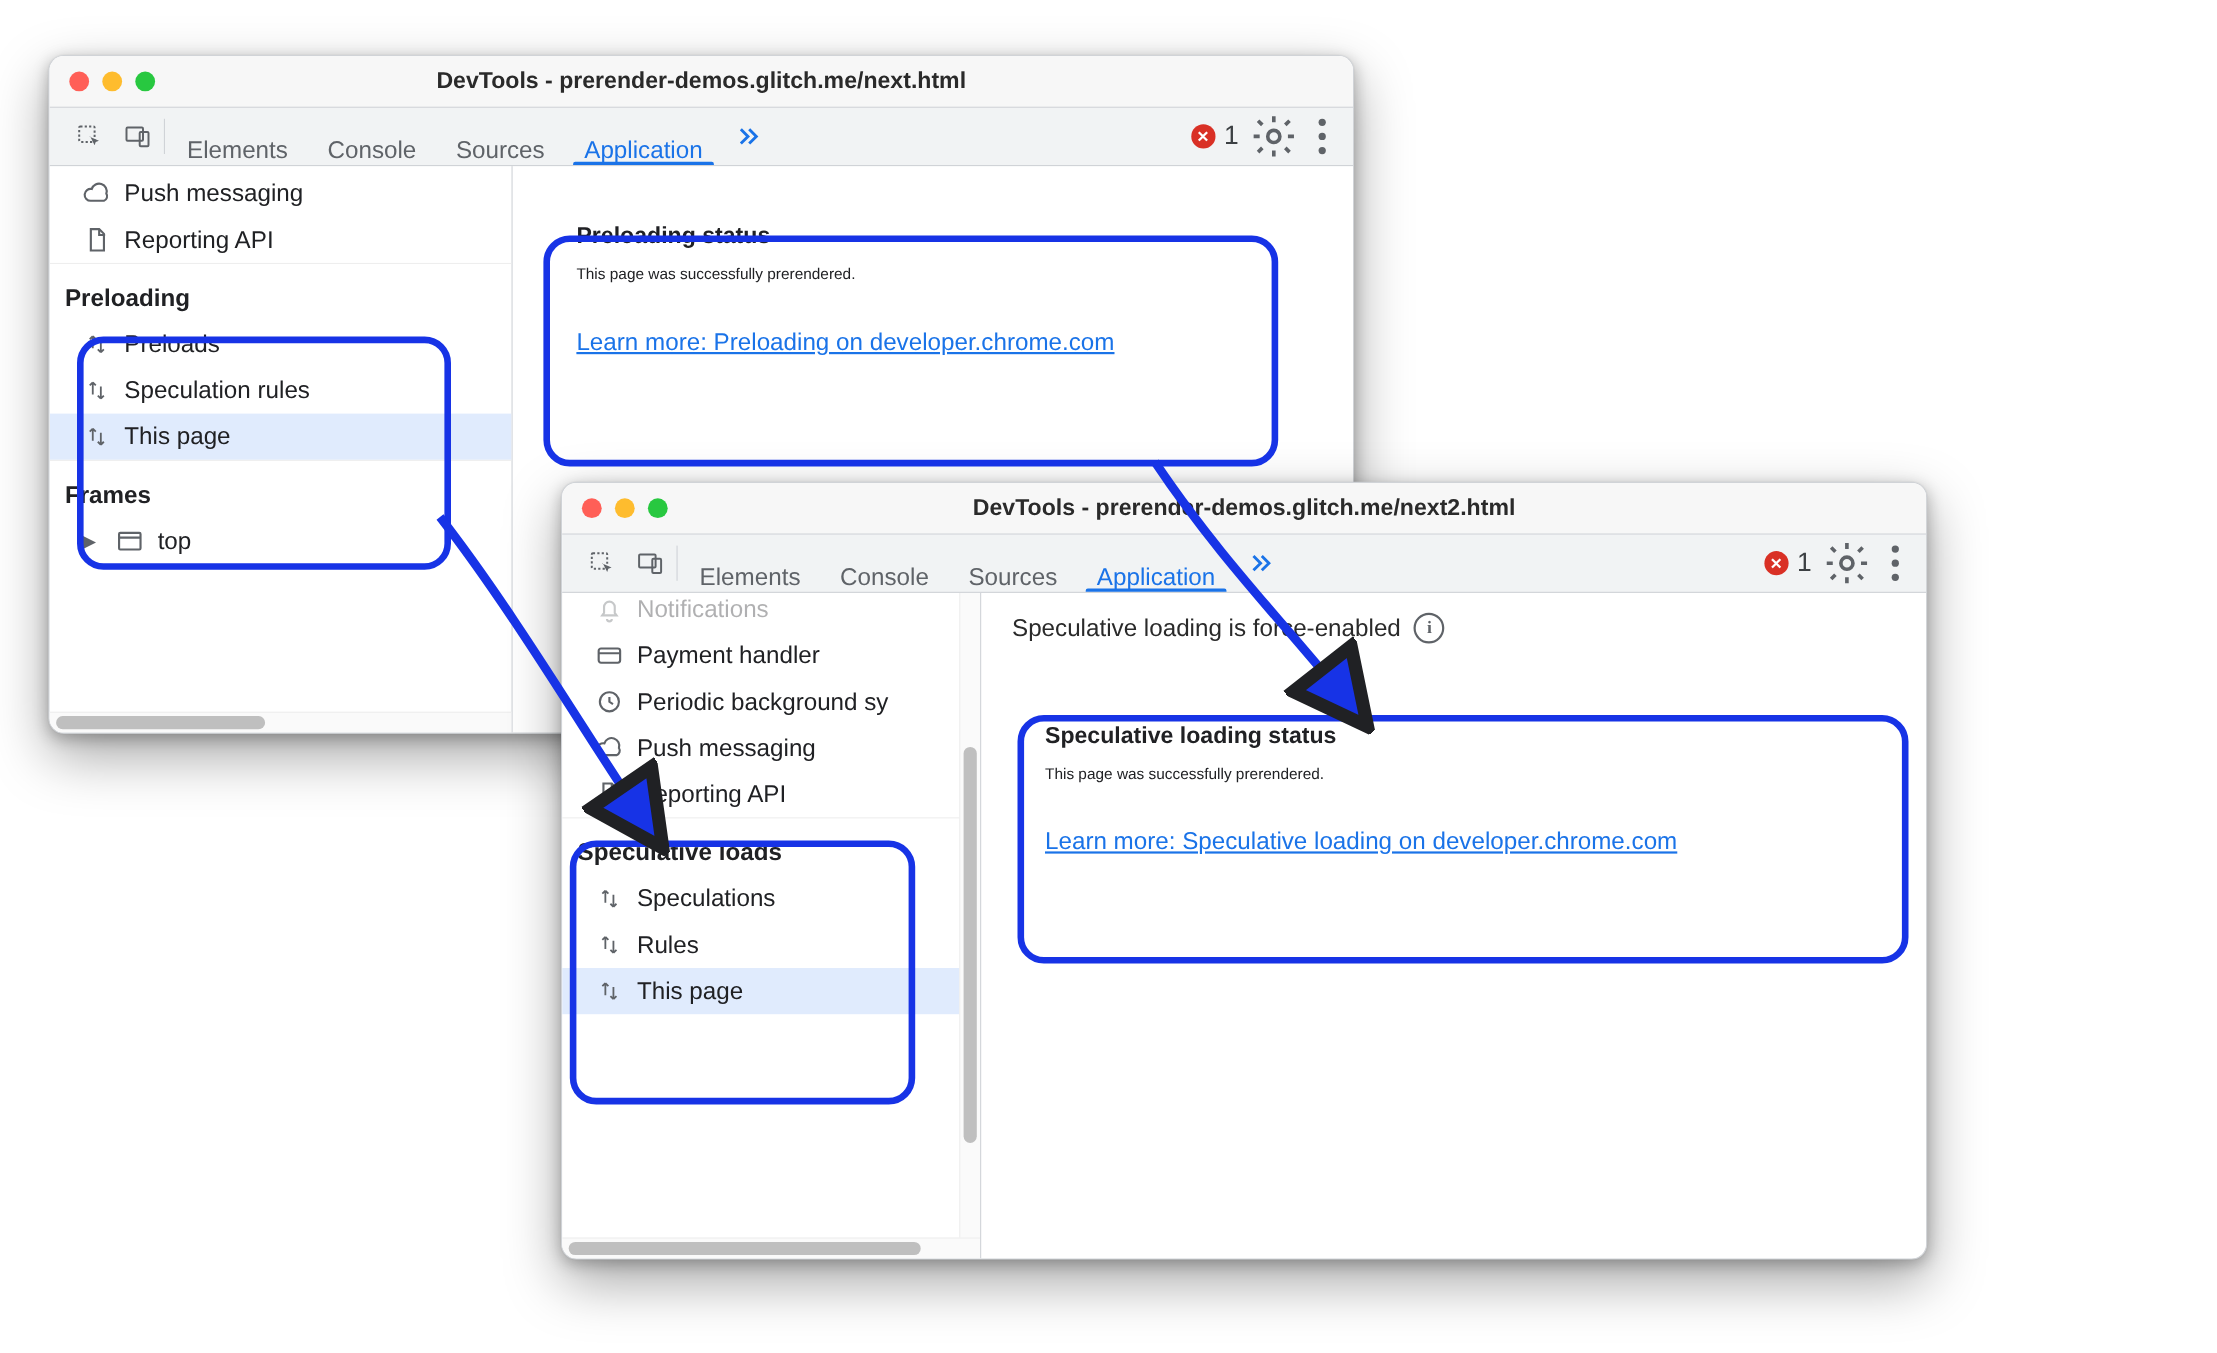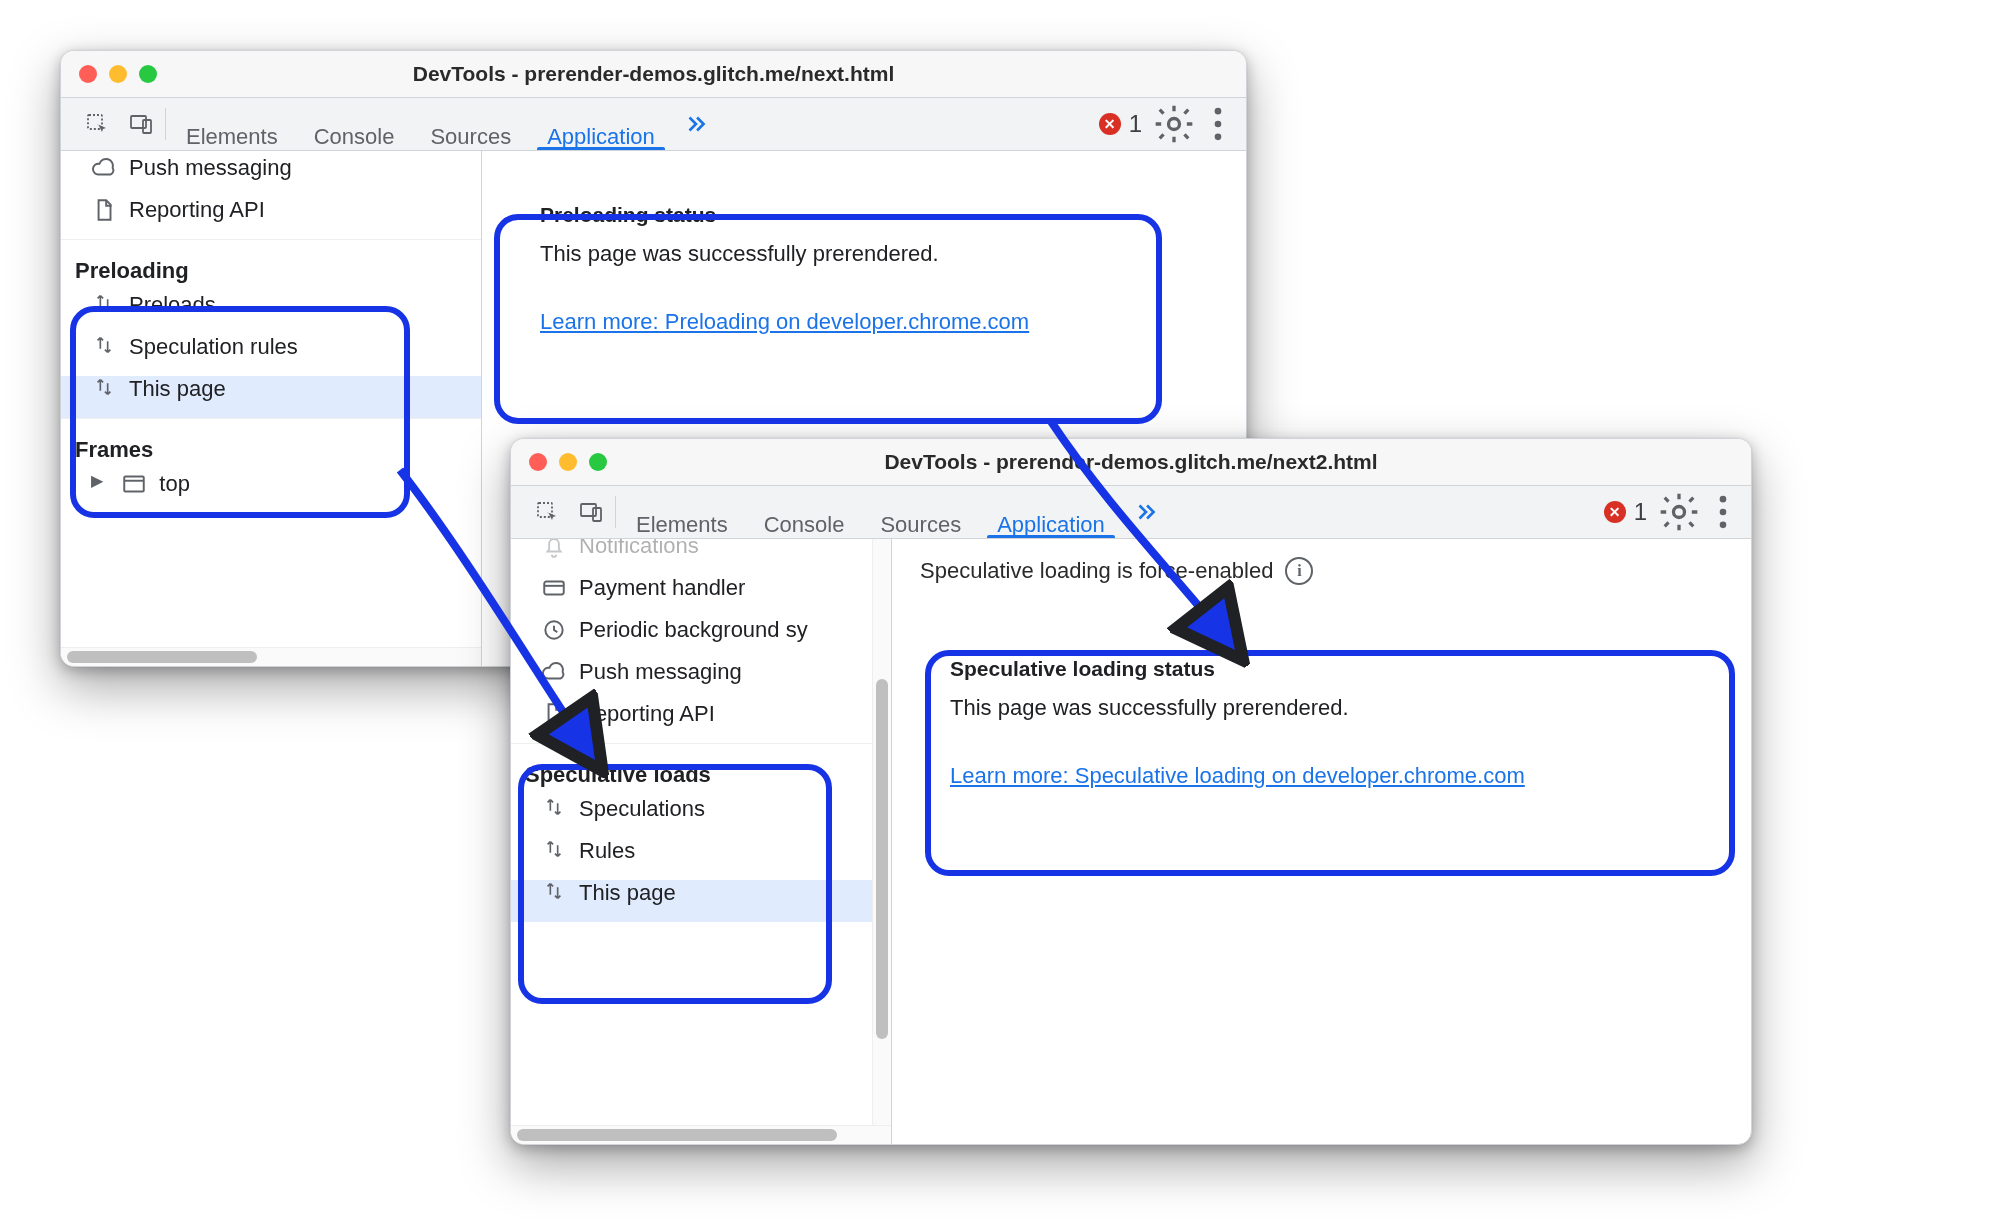--- a/index.html
+++ b/index.html
@@ -79,59 +79,59 @@
   .gear,.kebab{display:flex;align-items:center;justify-content:center;width:44px;color:#5f6368}
   
   .body{position:absolute;top:100px;bottom:0;left:0;right:0;display:flex}
   .side{
     width:320px;border-right:1px solid var(--border);overflow:hidden;
     position:relative;
   }
   .side2{width:300px}
   .side .list{padding:4px 0 6px 0}
   .s-item{
-    display:flex;align-items:flex-start;gap:12px;height:42px;padding:0 14px 0 30px;font-size:22px;color:#202124;
+    display:flex;align-items:center;gap:12px;height:42px;padding:0 14px 0 30px;font-size:22px;color:#202124;
   }
   .s-item .ic{width:26px;display:flex;justify-content:center;color:#5f6368}
   .s-item.sel{background:var(--sel)}
   .s-head{
     font-weight:600;font-size:22px;padding:18px 14px 8px 14px;border-top:1px solid #eee;
   }
   .tri{font-size:16px;color:#5f6368;margin-right:6px}
   
   .hbar{position:absolute;left:0;right:0;bottom:0;height:18px;background:#fafafa;border-top:1px solid #eee;display:flex;align-items:center}
   .hbar .thumb{height:12px;width:190px;background:#bfbfbf;border-radius:6px;margin-left:6px}
   .vbar{position:absolute;right:0;top:0;bottom:18px;width:18px;background:#fafafa;border-left:1px solid #eee;display:flex;justify-content:center}
   .vbar .thumb{width:12px;height:160px;background:#bfbfbf;border-radius:6px;margin-top:6px}
   
   .main{flex:1;position:relative;padding:0}
   .status-box{
     padding:24px 28px 28px 28px;
   }
   .status-box h3{margin:0 0 14px 0;font-size:21px;font-weight:700}
-  .status-box p{margin:0 0 40px 0;font-size:22px}
+  .status-box p{margin:0 0 40px 0;font-size:14px}
   .status-box a{color:var(--link);text-decoration:underline;font-size:22px}
   .info-line{display:flex;align-items:center;gap:12px;padding:18px 28px;font-size:22px;color:#2a2a2a}
   .info-ic{width:24px;height:24px;border:2px solid #5f6368;border-radius:50%;display:flex;align-items:center;justify-content:center;font-size:16px;color:#5f6368;font-weight:700;font-family:serif}
   
   .hbox{
     position:absolute;border:6px solid var(--highlight);border-radius:24px;pointer-events:none;
   }
   
   #arrows{position:absolute;left:0;top:0;width:2015px;height:1230px;pointer-events:none}
   
   svg{stroke:currentColor;fill:none;stroke-width:1.8}
   .fillicon{fill:currentColor;stroke:none}
   .swap-ic svg{width:22px;height:22px}
   .chev svg{width:26px;height:26px;stroke-width:2.4}
 </style>
 </head>
 <body>
 
-<div class="win" style="left:60px;top:50px;width:1185px;height:615px">
+<div class="win" style="left:44px;top:50px;width:1185px;height:615px">
   <div class="titlebar">
     <div class="traffic">
       <div class="dot red"></div>
       <div class="dot yellow"></div>
       <div class="dot green"></div>
     </div>
     <span>DevTools - prerender-demos.glitch.me/next.html</span>
   </div>
 
   <div class="tabs">

